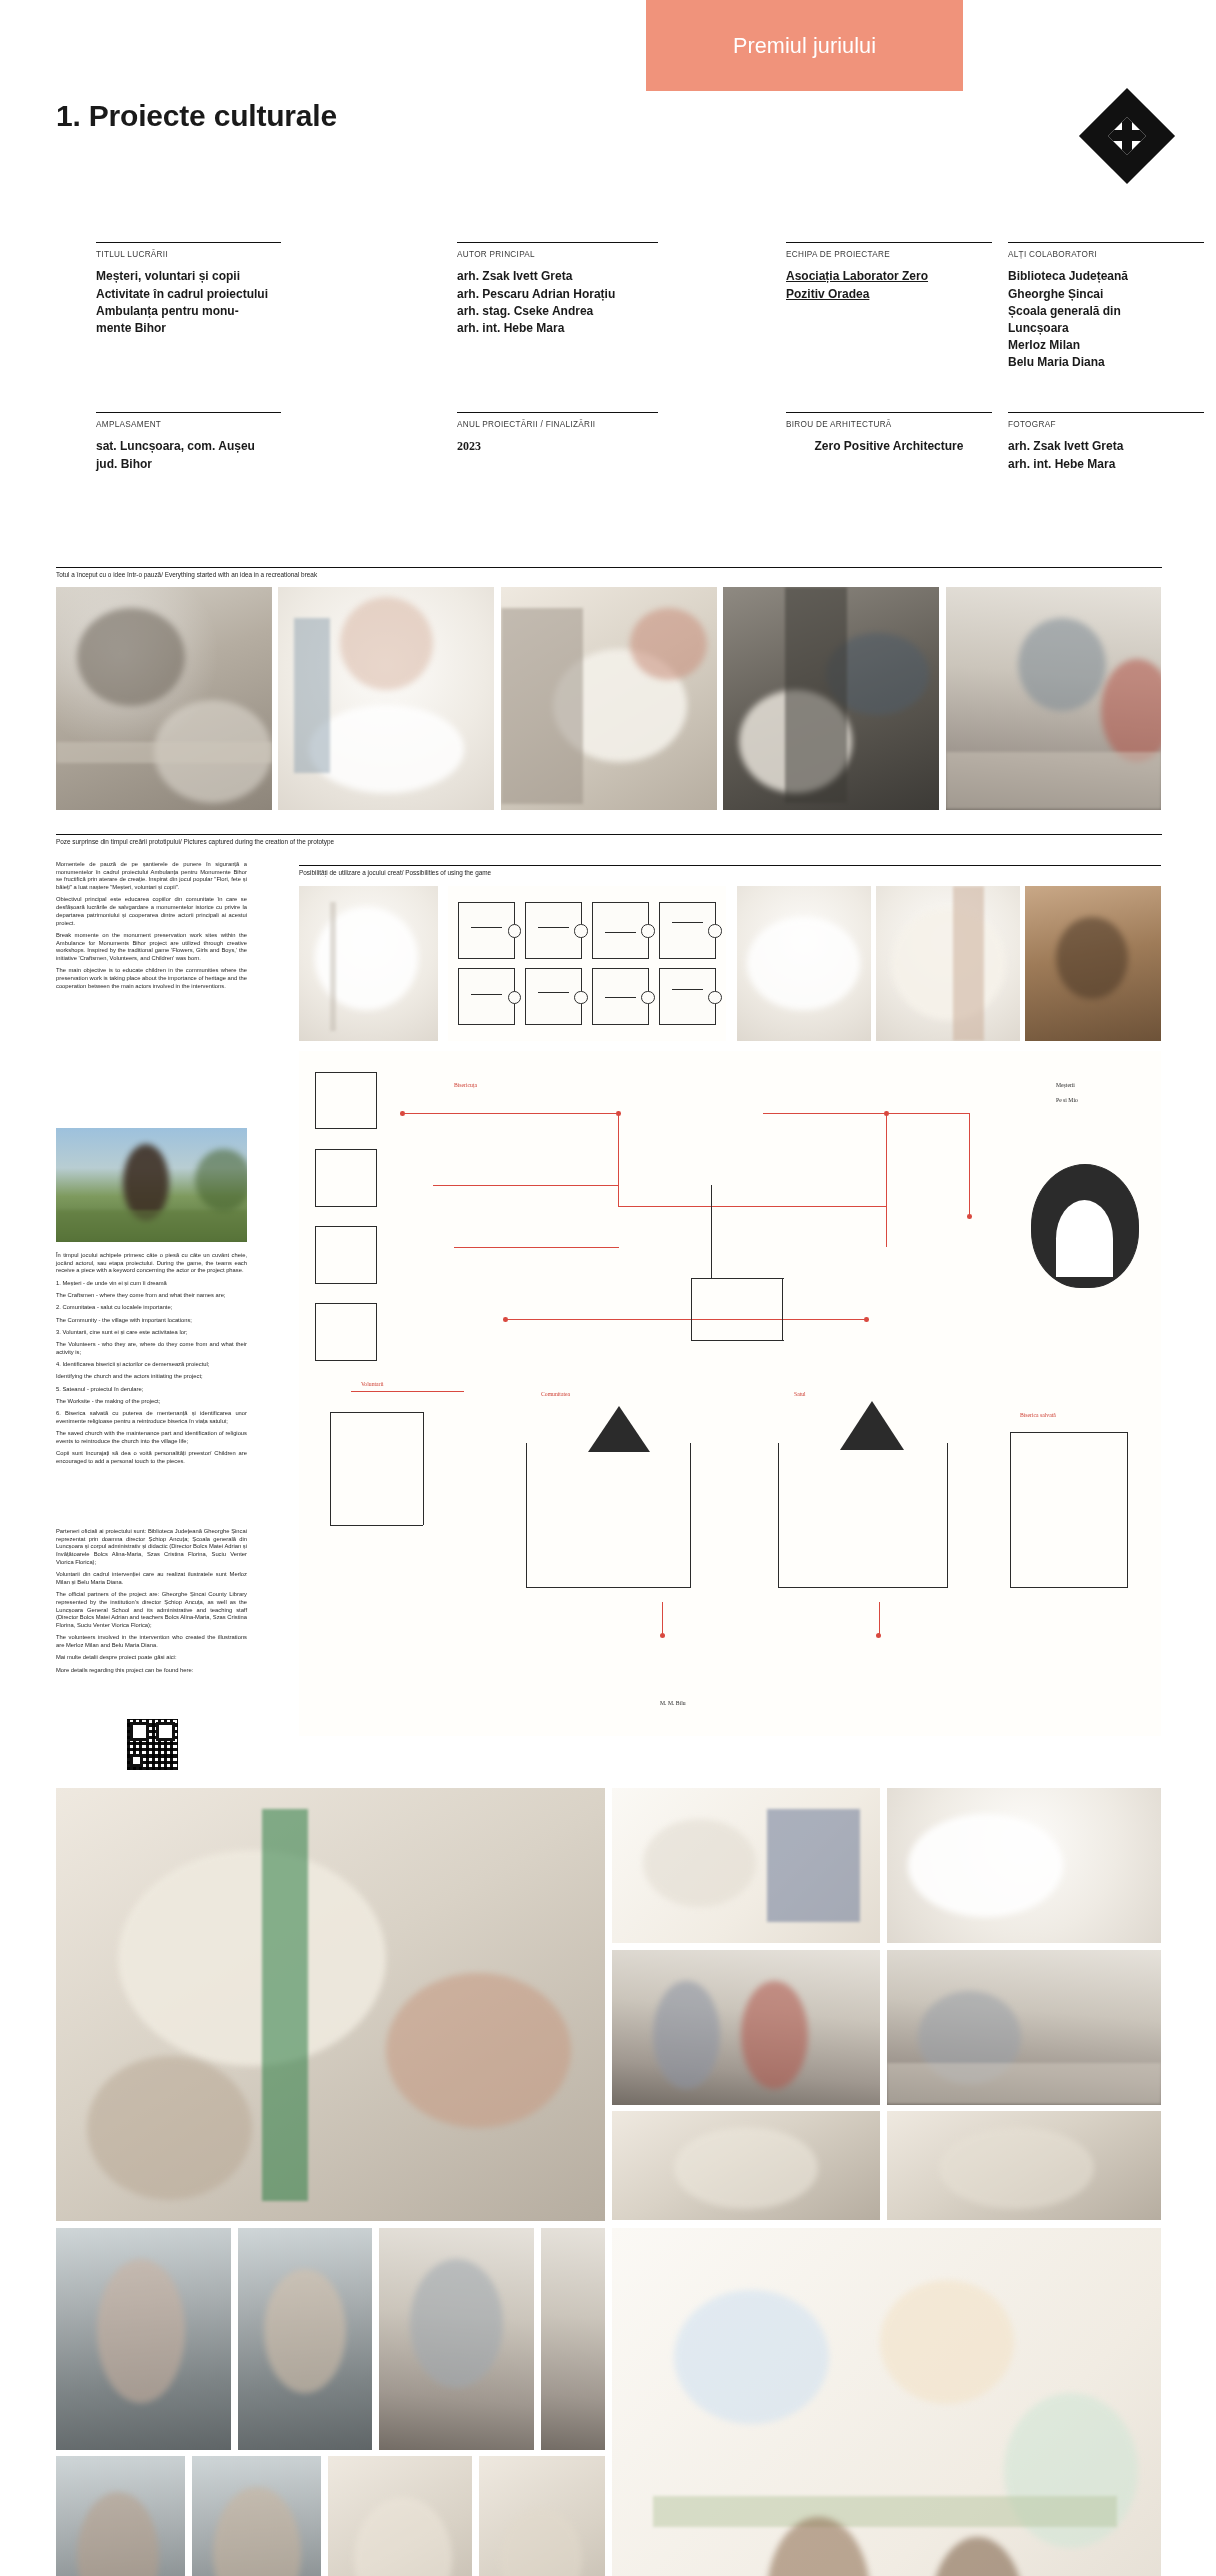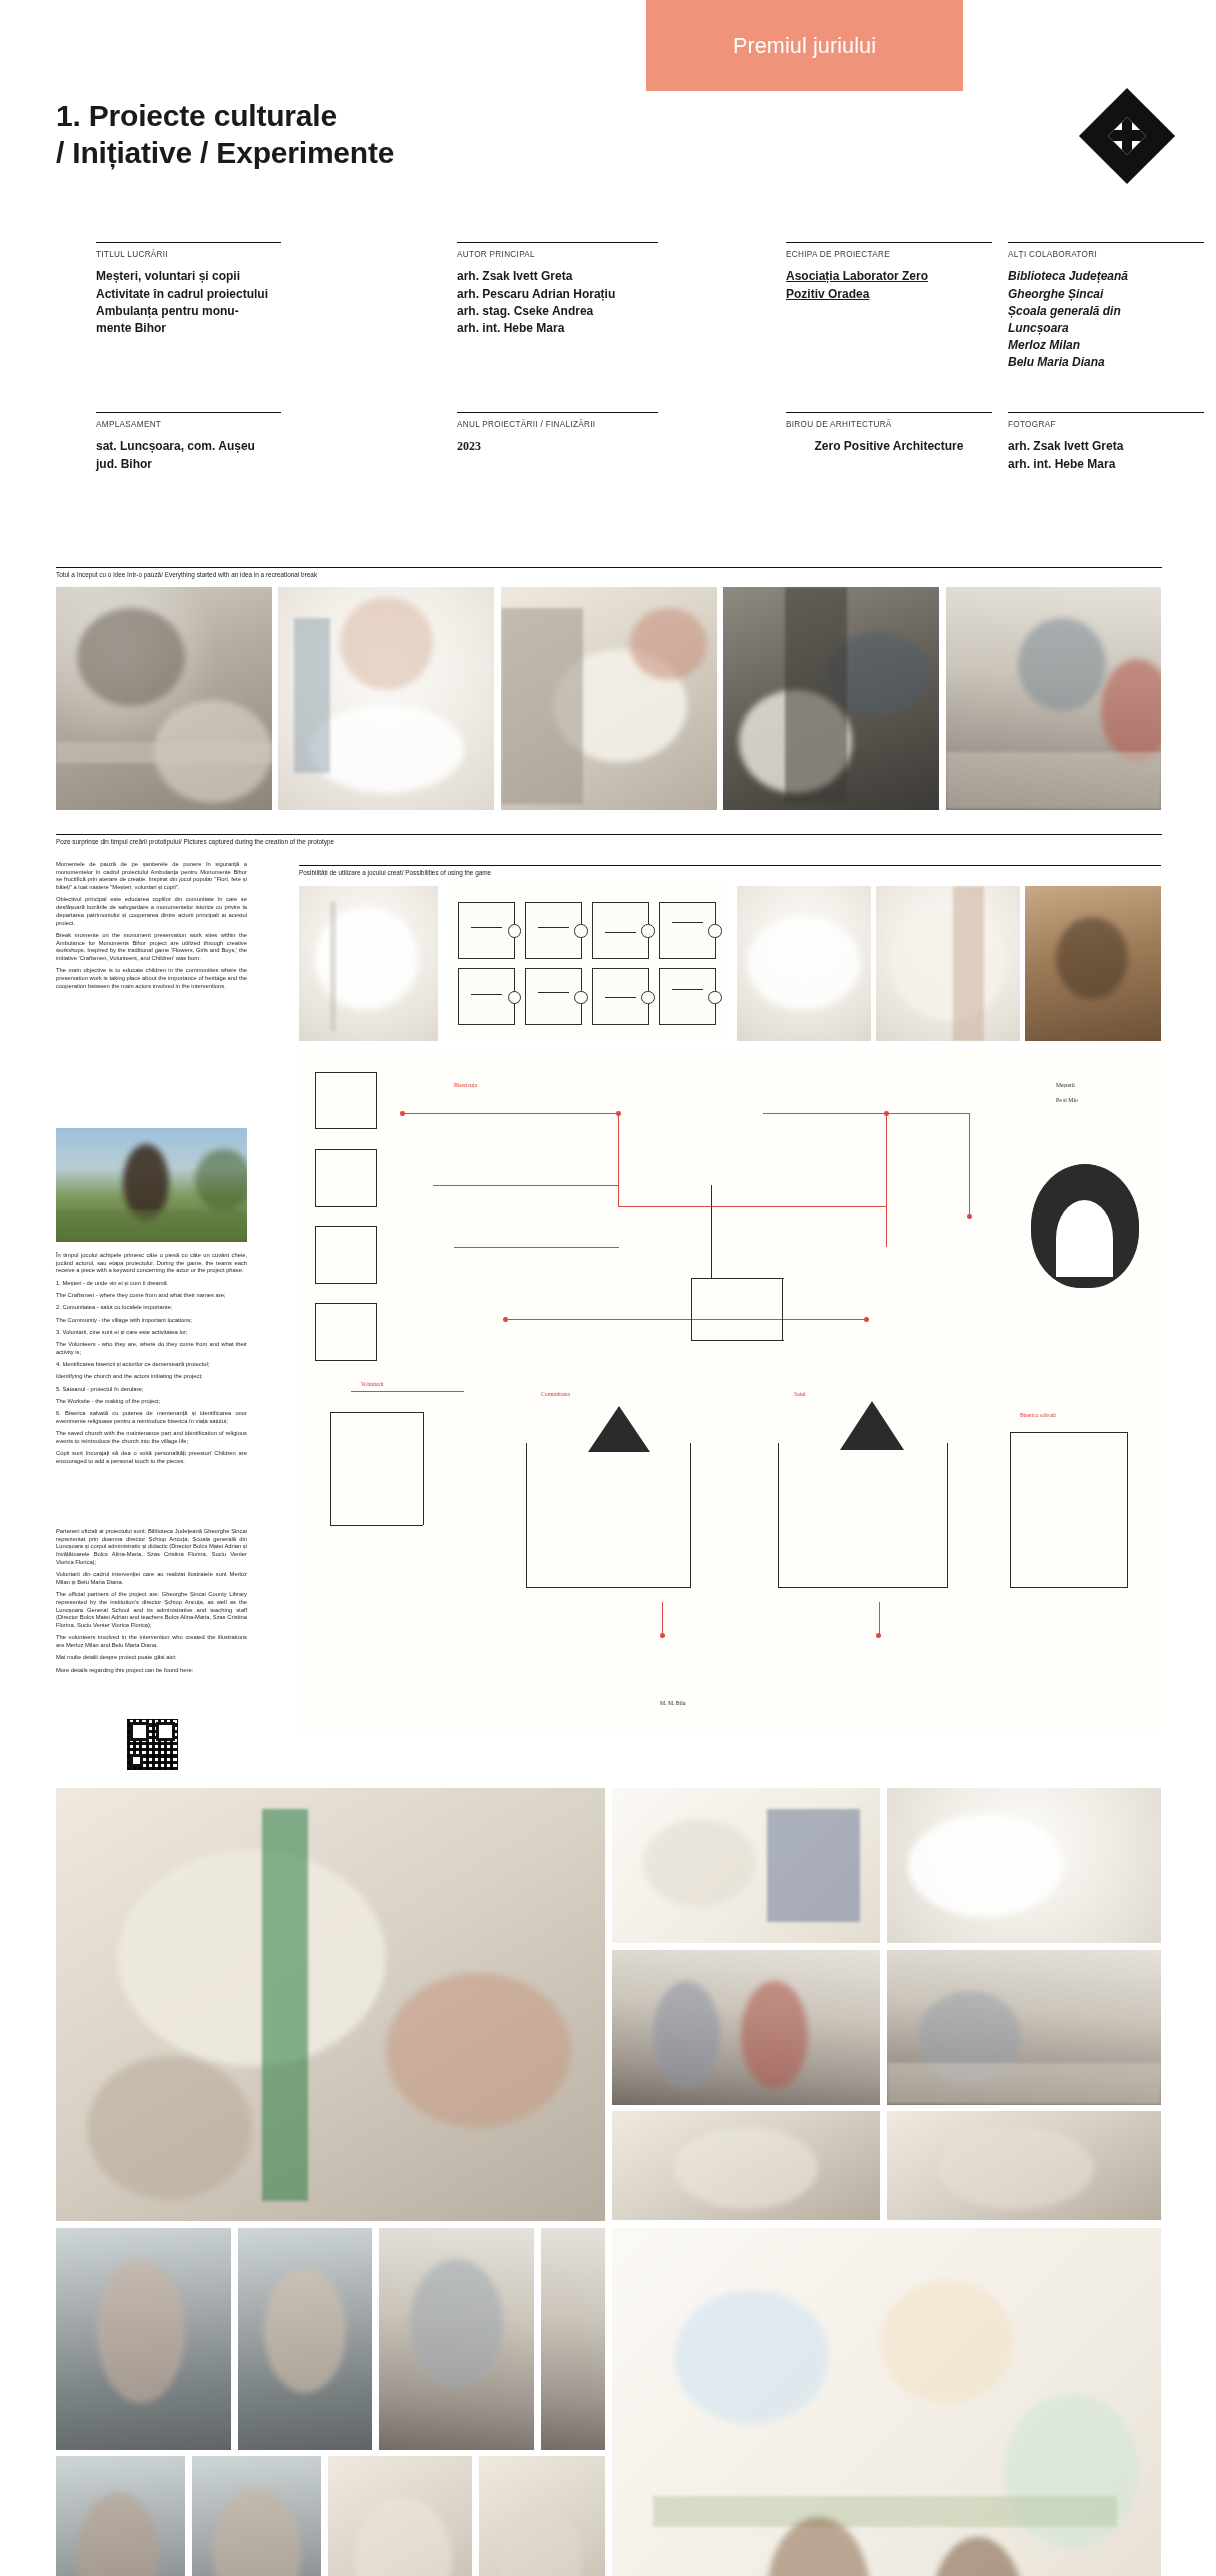--- a/index.html
+++ b/index.html
@@ -194,21 +194,20 @@
 
   <div class="logo-diamond">
     <div class="inner">
       <div class="bar1"></div>
         <div class="bar2"></div>
     </div>
   </div>
 
   <div class="main-title">
     <div>1. Proiecte culturale</div>
-    <div>/ Inițiative / Experimente</div>
   </div>
 
   <div class="meta-row r1">
     <div class="meta-col" style="left:0px;   width:185px;">
       <div class="meta-rule"></div>
       <div class="meta-label">TITLUL LUCRĂRII</div>
       <div class="meta-value" style="white-space:pre-line;">Meșteri, voluntari și copii
 Activitate în cadrul proiectului
 Ambulanța pentru monu-
 mente Bihor</div>
@@ -223,21 +222,21 @@
     </div>
     <div class="meta-col" style="left:690px; width:206px;">
       <div class="meta-rule"></div>
       <div class="meta-label">ECHIPA DE PROIECTARE</div>
       <div class="meta-value" style="white-space:pre-line;text-decoration:underline;">Asociația Laborator Zero
 Pozitiv Oradea</div>
     </div>
     <div class="meta-col" style="left:912px; width:196px;">
       <div class="meta-rule"></div>
       <div class="meta-label">ALȚI COLABORATORI</div>
-      <div class="meta-value" style="white-space:pre-line;font-style:italic;">Biblioteca Județeană
+      <div class="meta-value" style="white-space:pre-line;">Biblioteca Județeană
 Gheorghe Șincai
 Școala generală din
 Luncșoara
 Merloz Milan
 Belu Maria Diana</div>
     </div>
   </div>
 
   <div class="meta-row r2">
     <div class="meta-col" style="left:0px;   width:185px;">

